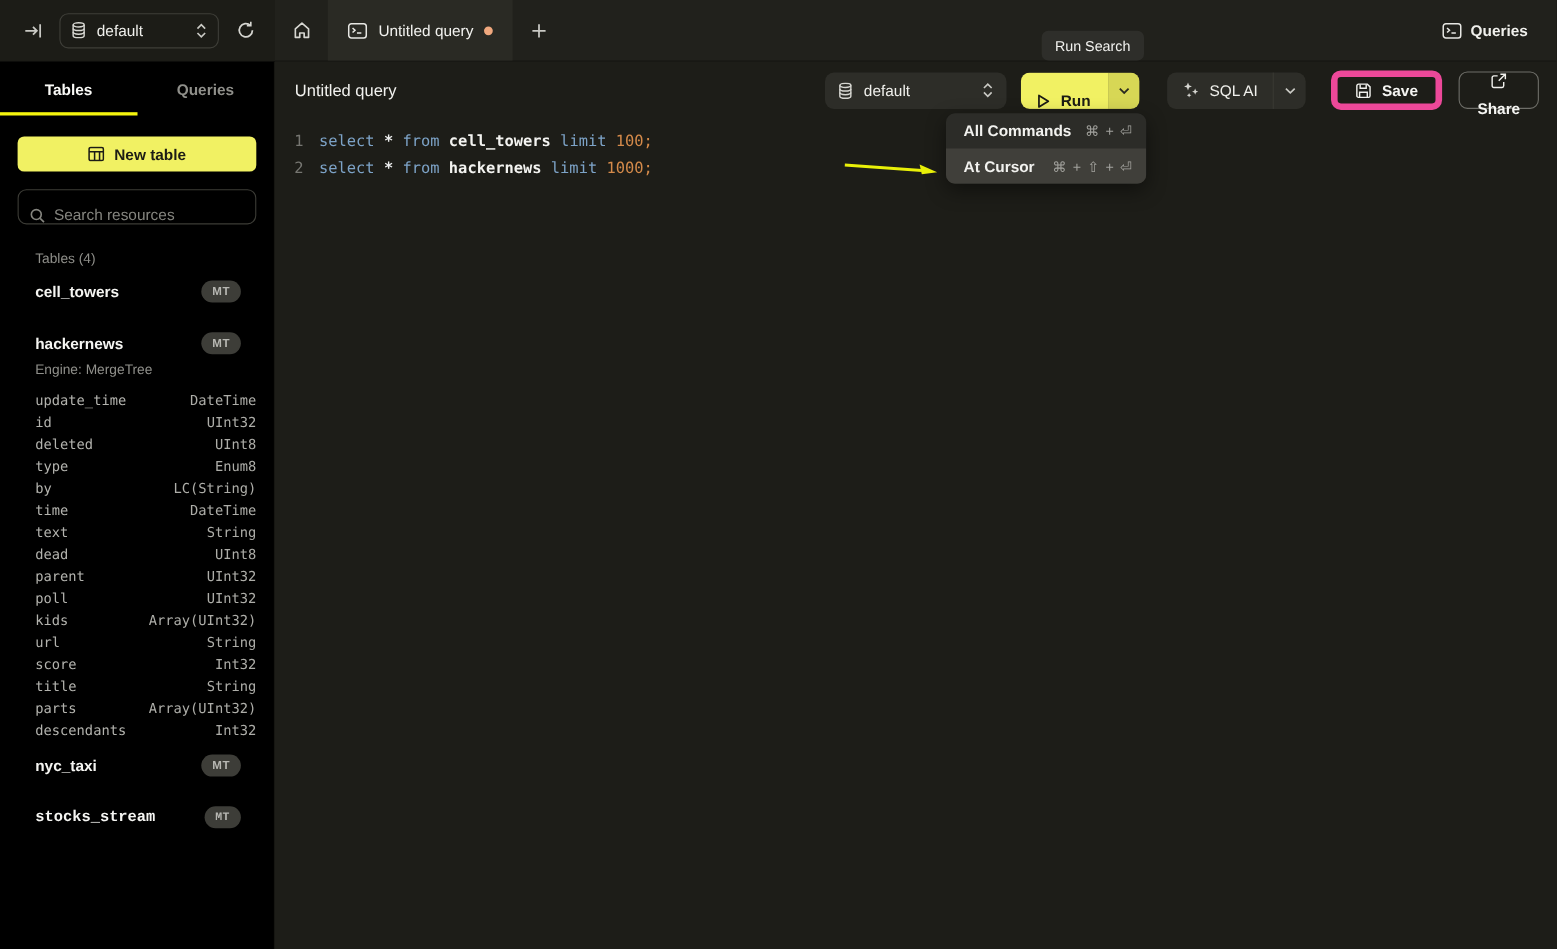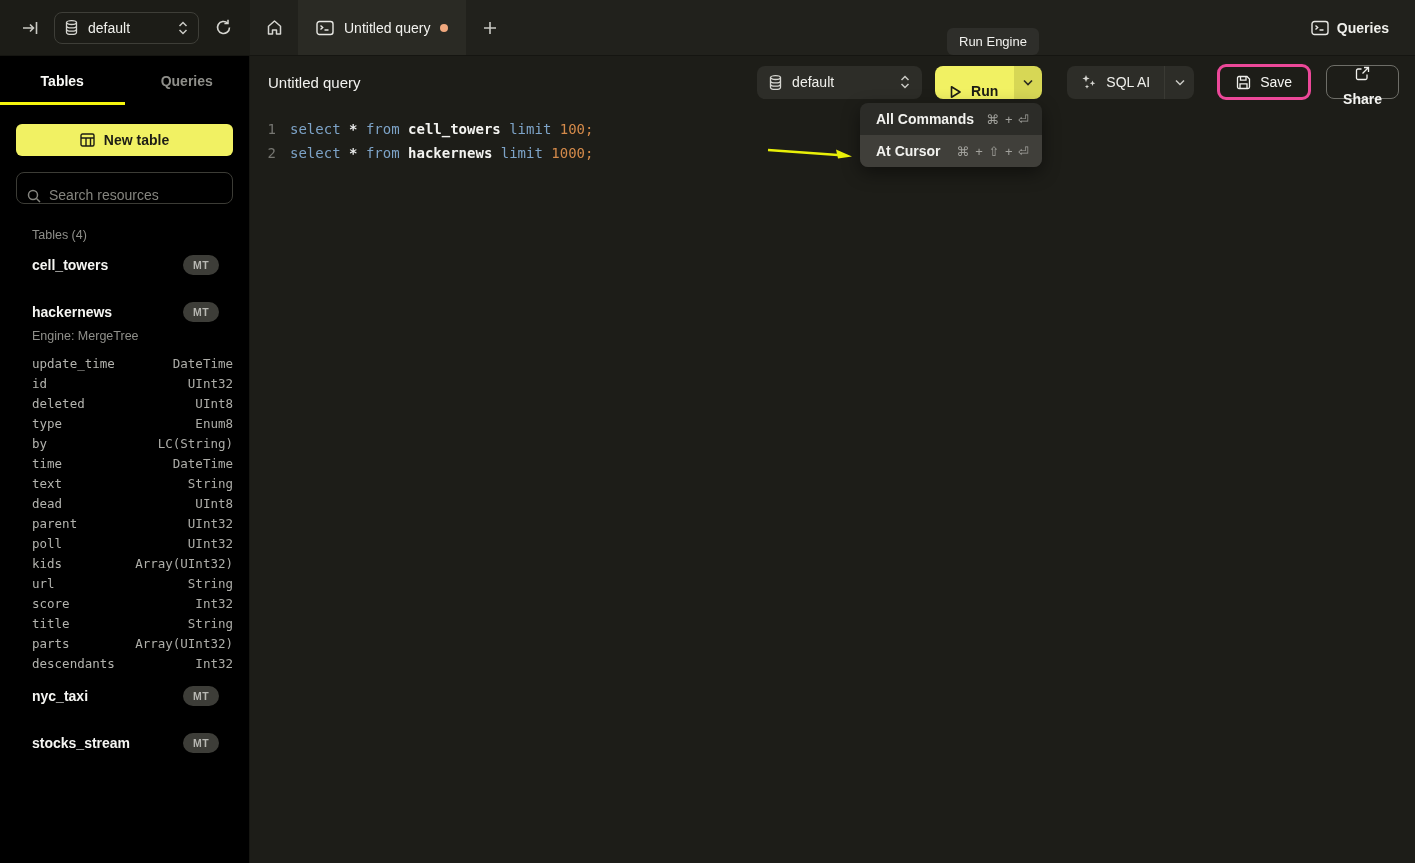--- a/index.html
+++ b/index.html
@@ -54,21 +54,21 @@
   .qtitle { font-size:15px; color:#f2f2ef; flex:1; }
   .tb-group { display:flex; align-items:center; gap:13px; }
   .tb-db { background:#2d2d28; border:none; border-radius:8px; height:33px; display:flex; align-items:center; gap:10px; padding:0 12px; color:#f0f0ec; width:165px; cursor:pointer; font-family:inherit; font-size:14px; }
   .tb-db .lbl { flex:1; text-align:left; }
   .run-btn { display:flex; height:33px; border-radius:8px; overflow:hidden; cursor:pointer; margin-right:12px; }
   .run-main { background:#f1f163; color:#1c1c15; display:flex; align-items:flex-end; gap:9px; padding:0 16px 0 14px; font-weight:600; border:none; font-size:14px; font-family:inherit; cursor:pointer; }
   .run-caret { background:#d7d755; border:none; width:28px; display:flex; align-items:center; justify-content:center; color:#2a2a20; cursor:pointer; }
   .sqlai-btn { background:#2d2d28; height:33px; border:none; border-radius:8px; display:flex; align-items:center; color:#f0f0ec; cursor:pointer; padding:0; font-family:inherit; font-size:14px; margin-right:10px; }
   .sqlai-main { display:flex; align-items:center; gap:9px; padding:0 14px; }
   .sqlai-caret { width:30px; display:flex; align-items:center; justify-content:center; color:#c9c9c4; border-left:1px solid #3a3a34; height:100%; }
-  .save-btn { background:transparent; height:36px; border:3px solid #ec4899; border-radius:9px; display:flex; align-items:center; gap:9px; padding:0 16px; color:#f5f5f2; font-weight:400; cursor:pointer; font-family:inherit; font-size:14px; margin-right:2px; }
+  .save-btn { background:transparent; height:36px; border:6px solid #ec4899; border-radius:9px; display:flex; align-items:center; gap:9px; padding:0 16px; color:#f5f5f2; font-weight:700; cursor:pointer; font-family:inherit; font-size:14px; margin-right:2px; }
   .share-btn { background:transparent; height:34px; border:1px solid #6e6e68; border-radius:8px; display:flex; align-items:center; gap:10px; padding:0 16px; color:#f5f5f2; font-weight:600; cursor:pointer; font-family:inherit; font-size:14px;flex-direction:column; }
 
   
   .editor { flex:1; padding-top:9px; font-family:"DejaVu Sans Mono", monospace; font-size:14px; }
   .code-line { display:flex; line-height:24px; }
   .gutter { width:40px; flex:0 0 40px; text-align:right; padding-right:14px; color:#767671; }
   .tok-kw { color:#7da3c7; }
   .tok-star { color:#eceded; font-weight:700; }
   .tok-ident { color:#f3f3f0; font-weight:700; }
   .tok-num { color:#d48a4a; }
@@ -265,21 +265,21 @@
               </div>
               <div class="col-row">
                 <span>descendants</span>
                 <span class="ctype">Int32</span>
               </div>
             </div>
             <div class="table-row" style="margin-bottom: 13px;">
               <span class="tname">nyc_taxi</span>
               <span class="badge">MT</span>
             </div>
-            <div class="table-row" style="margin-bottom: 13px;">
+            <div class="table-row" style="margin-bottom: 13px; font-family: Liberation Mono, monospace;">
               <span class="tname">stocks_stream</span>
               <span class="badge">MT</span>
             </div>
           </div>
       </div>
     </div>
 
     <div class="main">
       <div class="toolbar">
         <div class="qtitle">Untitled query</div>
@@ -365,21 +365,21 @@
           </div>
           <div class="code-line">
             <span class="gutter">2</span>
             <span><span class="tok-kw">select </span><span class="tok-star">* </span><span class="tok-kw">from </span><span class="tok-ident">hackernews </span><span class="tok-kw">limit </span><span class="tok-num">1000</span><span class="tok-semi">;</span></span>
           </div>
         </div>
     </div>
   </div>
 </div>
 
-<div class="tooltip">Run Engine</div>
+<div class="tooltip">Run Search</div>
 
 <div class="run-menu" id="run-menu">
     <div class="menu-item">
       <span>All Commands</span>
       <span class="menu-keys">⌘ + ⏎</span>
     </div>
     <div class="menu-item highlight">
       <span>At Cursor</span>
       <span class="menu-keys">⌘ + ⇧ + ⏎</span>
     </div>

